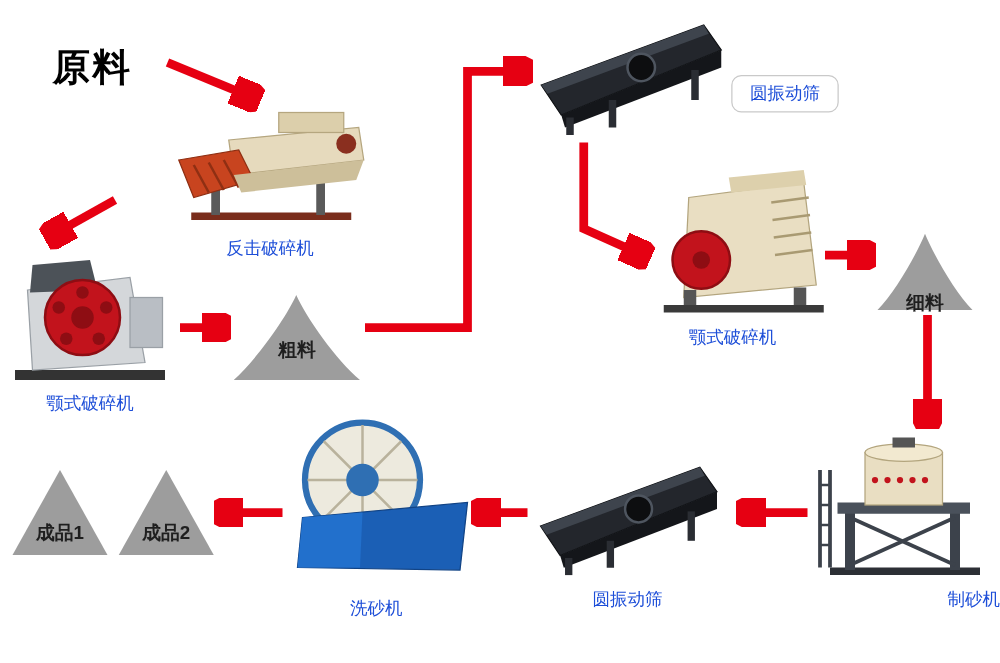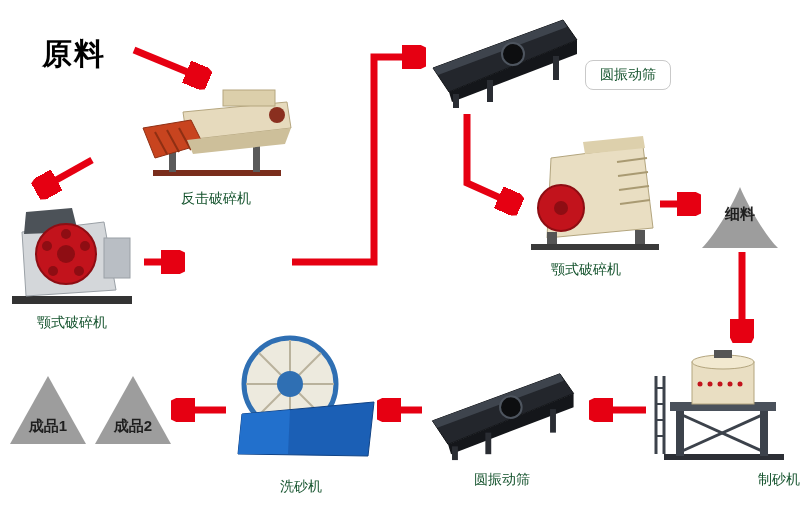--- a/index.html
+++ b/index.html
@@ -3,21 +3,21 @@
 <meta charset="utf-8">
 <style>
   html,body { margin:0; padding:0; background:#fff; }
   #canvas {
     position:relative; width:800px; height:530px; background:#ffffff;
     font-family:"Liberation Sans", sans-serif; overflow:hidden;
   }
   .node { position:absolute; }
   .node svg { width:100%; height:100%; display:block; }
   .machine-label {
-    position:absolute; font-size:14px; color:#14532d; text-align:center;
+    position:absolute; font-size:14px; color:#1d4ed8; text-align:center;
     white-space:nowrap; transform:translateX(-50%);
   }
   .boxed-label {
     border:1px solid #c9c9c9; border-radius:8px; padding:5px 14px; background:#fff;
   }
   .pile-label {
     position:absolute; left:0; width:100%; text-align:center;
     font-size:15px; font-weight:bold; color:#1f1f1f;
   }
   #raw-material {
@@ -79,20 +79,26 @@
       <circle cx="58" cy="56" r="9" fill="#8e0d13"></circle>
       <circle cx="58" cy="36" r="5" fill="#8e0d13"></circle>
       <circle cx="39" cy="48" r="5" fill="#8e0d13"></circle>
       <circle cx="45" cy="73" r="5" fill="#8e0d13"></circle>
       <circle cx="71" cy="73" r="5" fill="#8e0d13"></circle>
       <circle cx="77" cy="48" r="5" fill="#8e0d13"></circle>
     </svg>
   </div>
   <div class="machine-label" style="left:72px;top:314px;">颚式破碎机</div>
 
+  <div class="node" style="left:185px;top:232px;width:105px;height:76px;">
+    <svg viewBox="0 0 105 76">
+      <path d="M52 4 C60 22 84 56 103 72 L2 72 C20 56 44 22 52 4 Z" fill="#9d9d9d"></path>
+    </svg>
+    <span class="pile-label" style="bottom:18px;">粗料</span>
+  </div>
 
   <div class="node" style="left:425px;top:10px;width:160px;height:102px;">
     <svg viewBox="0 0 160 102">
       <polygon points="8,58 138,10 152,30 24,82" fill="#23262c" stroke="#0f1114"></polygon>
       <polygon points="8,58 138,10 142,17 13,65" fill="#3e444d"></polygon>
       <polygon points="24,82 152,30 152,44 27,92" fill="#14161a"></polygon>
       <circle cx="88" cy="44" r="11" fill="#0d0e10" stroke="#4e555f" stroke-width="2"></circle>
       <rect x="28" y="84" width="6" height="14" fill="#2a2d33"></rect>
       <rect x="128" y="46" width="6" height="24" fill="#2a2d33"></rect>
       <rect x="62" y="70" width="6" height="22" fill="#2a2d33"></rect>
@@ -116,21 +122,21 @@
       <rect x="22" y="100" width="10" height="12" fill="#555"></rect>
       <rect x="110" y="98" width="10" height="14" fill="#555"></rect>
     </svg>
   </div>
   <div class="machine-label" style="left:586px;top:261px;">颚式破碎机</div>
 
   <div class="node" style="left:700px;top:184px;width:80px;height:68px;">
     <svg viewBox="0 0 80 68">
       <path d="M40 3 C46 18 64 50 78 64 L2 64 C16 50 34 18 40 3 Z" fill="#9d9d9d"></path>
     </svg>
-    <span class="pile-label" style="bottom:28px;margin-top:48px;">细料</span>
+    <span class="pile-label" style="bottom:0;margin-top:48px;">细料</span>
   </div>
 
   <div class="node" style="left:648px;top:348px;width:147px;height:118px;">
     <svg viewBox="0 0 147 118">
       <rect x="16" y="106" width="120" height="6" fill="#2c2f35"></rect>
       <rect x="28" y="62" width="8" height="46" fill="#3c424b"></rect>
       <rect x="112" y="62" width="8" height="46" fill="#3c424b"></rect>
       <line x1="32" y1="66" x2="116" y2="104" stroke="#3c424b" stroke-width="3"></line>
       <line x1="116" y1="66" x2="32" y2="104" stroke="#3c424b" stroke-width="3"></line>
       <rect x="22" y="54" width="106" height="9" fill="#4a515b"></rect>

